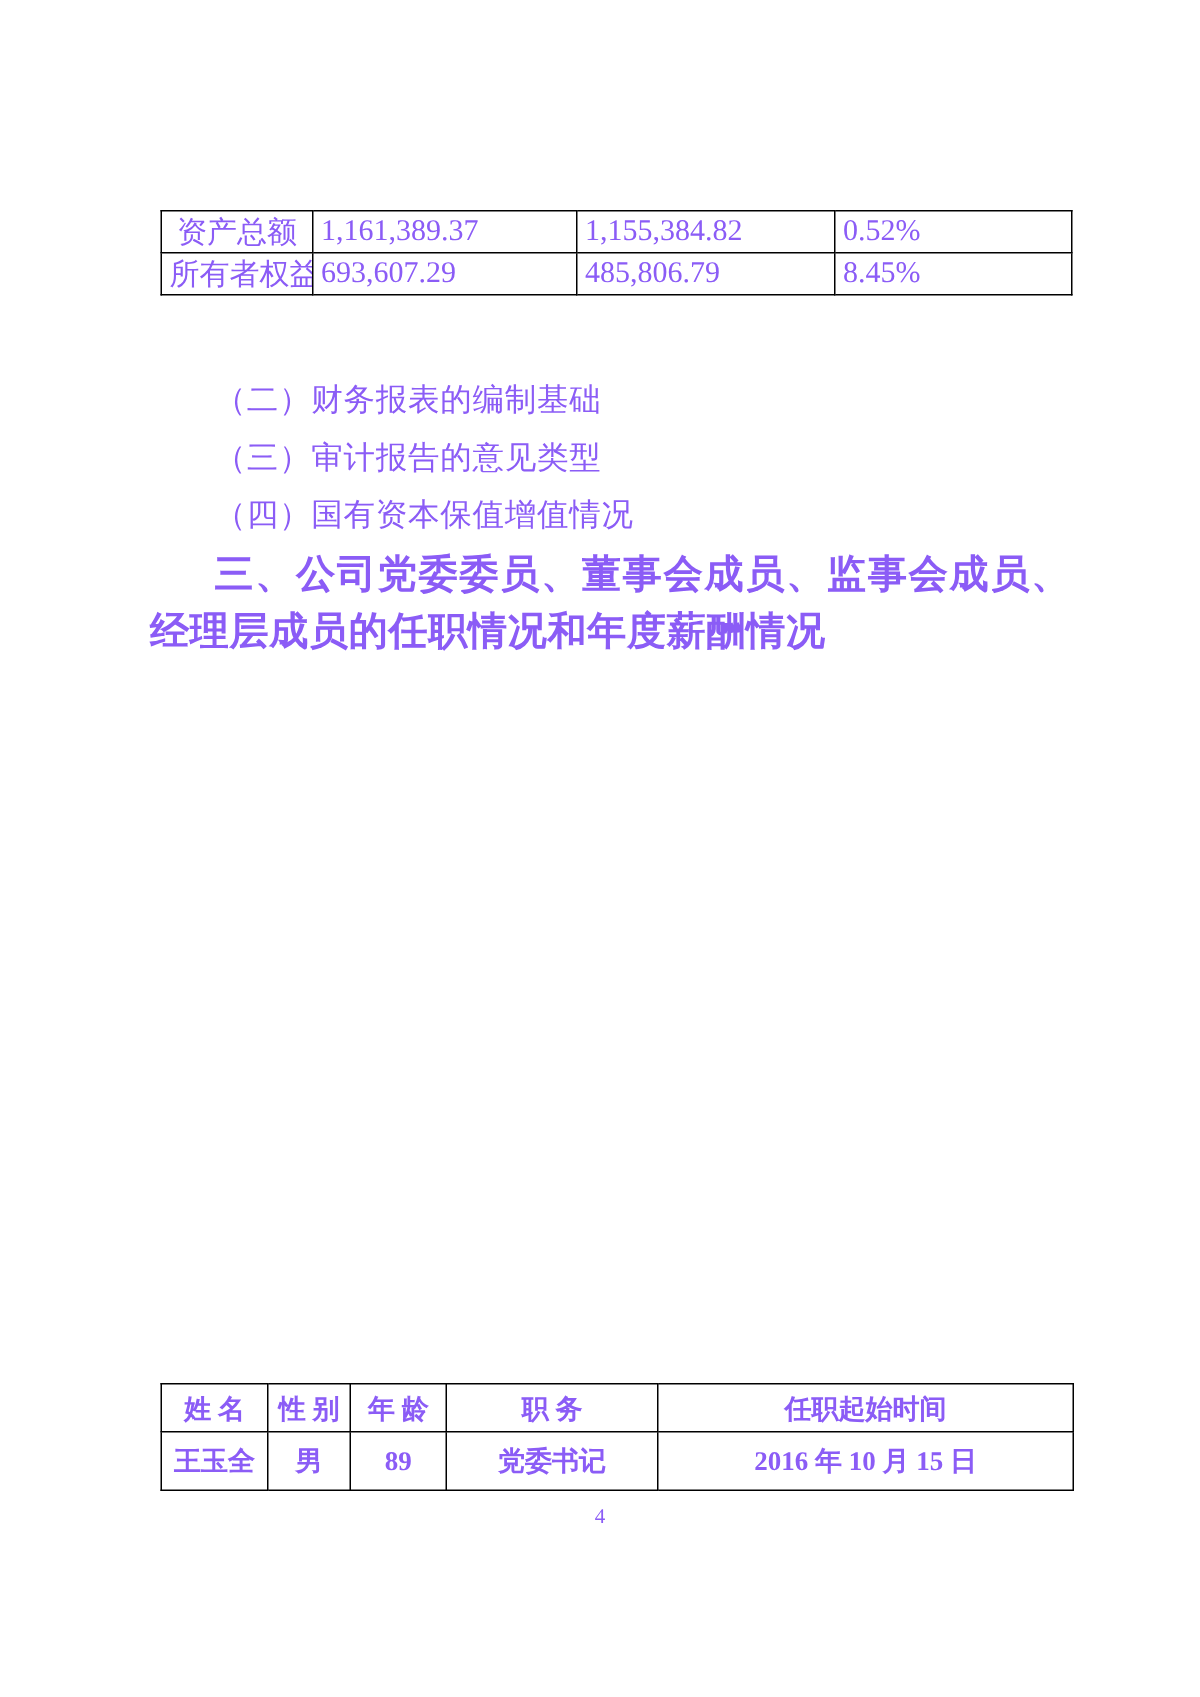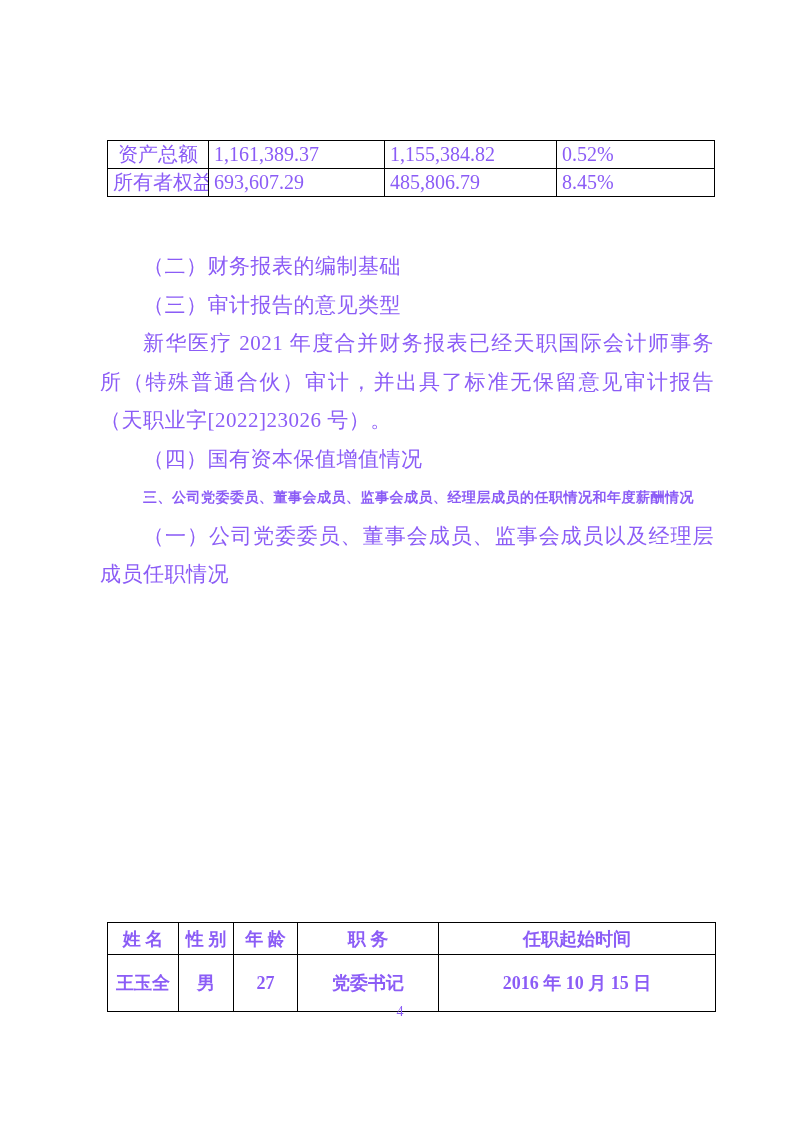--- a/index.html
+++ b/index.html
@@ -51,21 +51,21 @@
     margin-top: 18px;
   }
   .content p, .content h3, .content h2 {
     text-indent: 43px;
     font-weight: normal;
     font-size: 21px;
   }
   .content h2.main-heading {
     font-family: "Liberation Sans", sans-serif;
     font-weight: bold;
-    font-size: 14px;
+    font-size: 26px;
   }
 
   
   table.personnel {
     position: absolute;
     top: 922px;
     left: 107px;
     width: 608px;
     border-collapse: collapse;
     table-layout: fixed;
@@ -73,21 +73,21 @@
     font-size: 18px;
     font-weight: bold;
   }
   table.personnel th, table.personnel td {
     border: 1px solid #000;
     padding: 0 2px;
     white-space: nowrap;
     overflow: hidden;
   }
   table.personnel th { height: 32px; font-weight: bold; }
-  table.personnel td { height: 57px; }
+  table.personnel td { height: 39px; }
   .col-p1 { width: 71px; }
   .col-p2 { width: 55px; }
   .col-p3 { width: 64px; }
   .col-p4 { width: 141px; }
   .col-p5 { width: 277px; }
 
   
   .page-number {
     position: absolute;
     top: 1004px;
@@ -121,24 +121,22 @@
         <td class="num">693,607.29</td>
         <td class="num">485,806.79</td>
         <td class="num">8.45%</td>
       </tr>
     </tbody>
   </table>
 
   <div class="content">
     <h3>（二）财务报表的编制基础</h3>
     <h3>（三）审计报告的意见类型</h3>
-    <p>新华医疗 2021 年度合并财务报表已经天职国际会计师事务所（特殊普通合伙）审计，并出具了标准无保留意见审计报告（天职业字[2022]23026 号）。</p>
     <h3>（四）国有资本保值增值情况</h3>
     <h2 class="main-heading">三、公司党委委员、董事会成员、监事会成员、经理层成员的任职情况和年度薪酬情况</h2>
-    <h3>（一）公司党委委员、董事会成员、监事会成员以及经理层成员任职情况</h3>
   </div>
 
   <table class="personnel">
     <colgroup>
       <col class="col-p1">
         <col class="col-p2">
         <col class="col-p3">
         <col class="col-p4">
         <col class="col-p5">
     </colgroup>
@@ -148,21 +146,21 @@
         <th>性 别</th>
         <th>年 龄</th>
         <th>职 务</th>
         <th>任职起始时间</th>
       </tr>
     </thead>
     <tbody>
       <tr>
         <td>王玉全</td>
         <td>男</td>
-        <td>27</td>
+        <td>89</td>
         <td>党委书记</td>
         <td>2016 年 10 月 15 日</td>
       </tr>
     </tbody>
   </table>
 
   <div class="page-number">4</div>
 
 </div>
 

